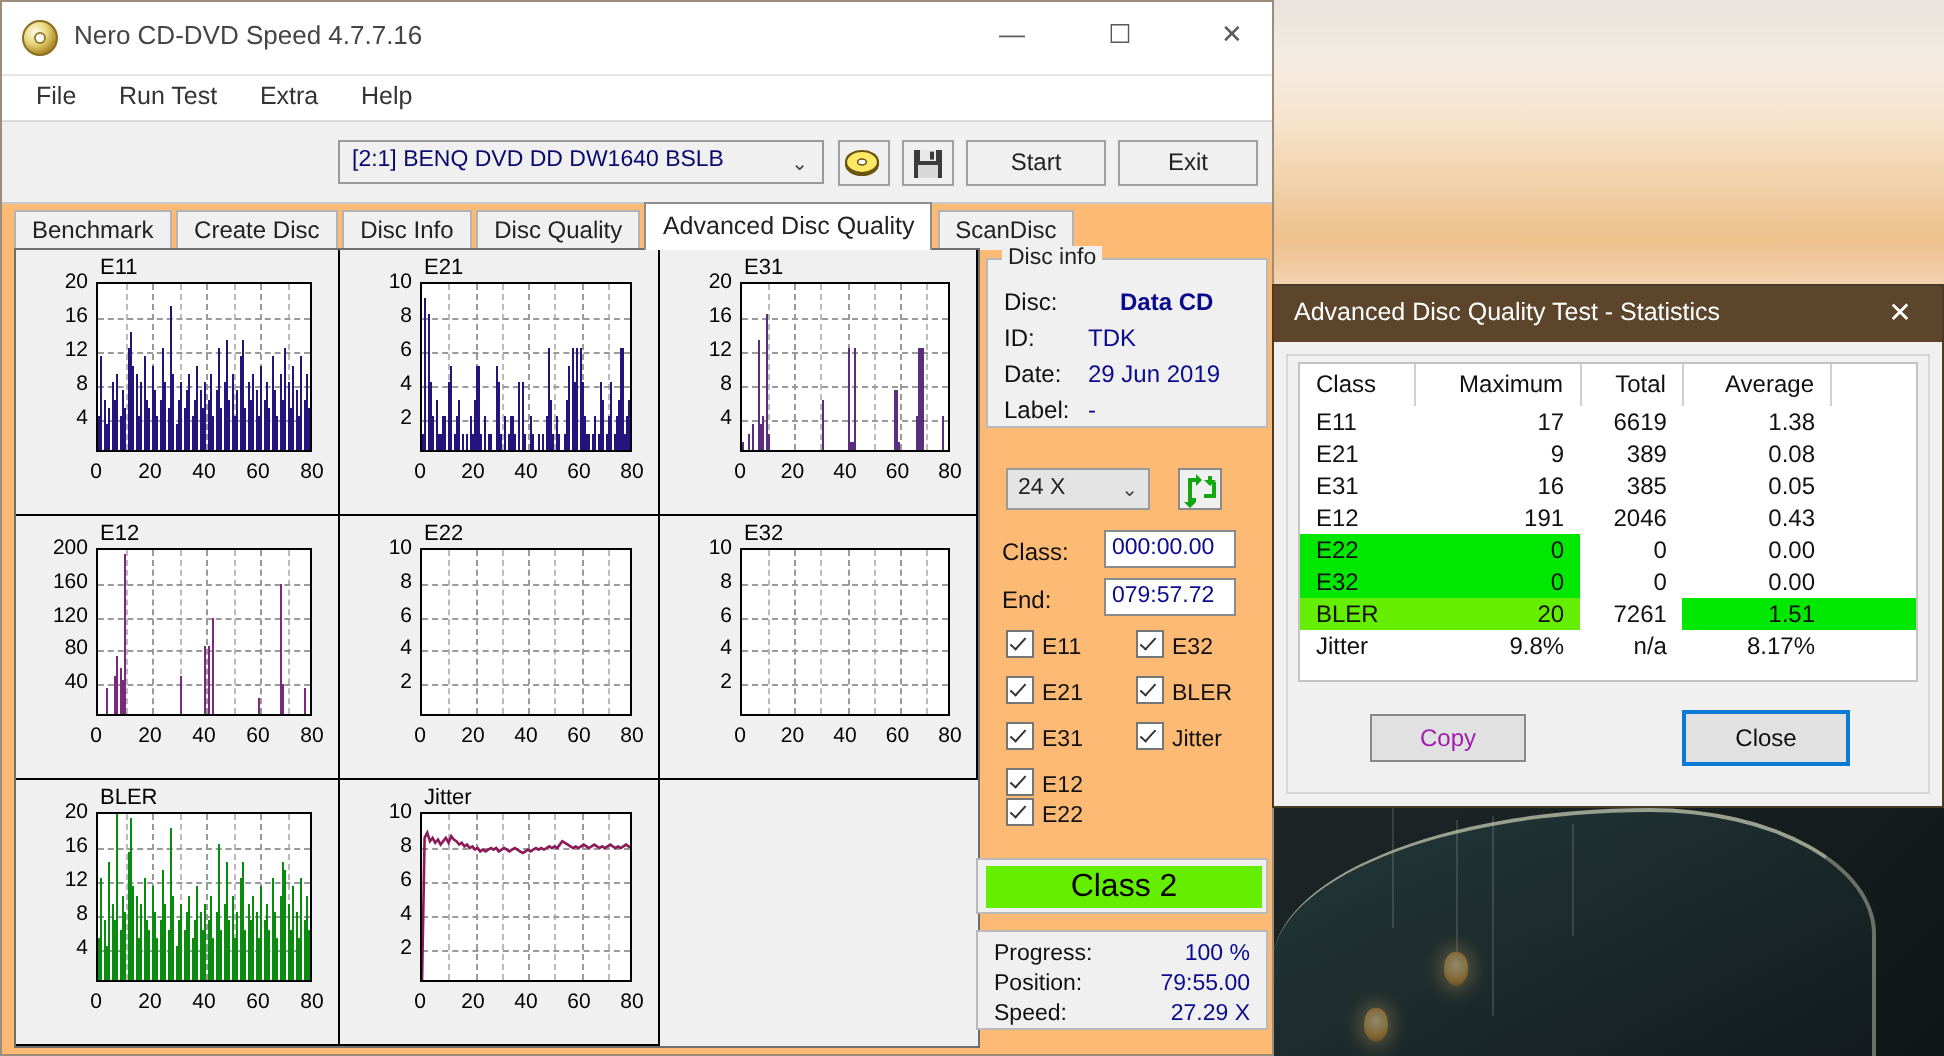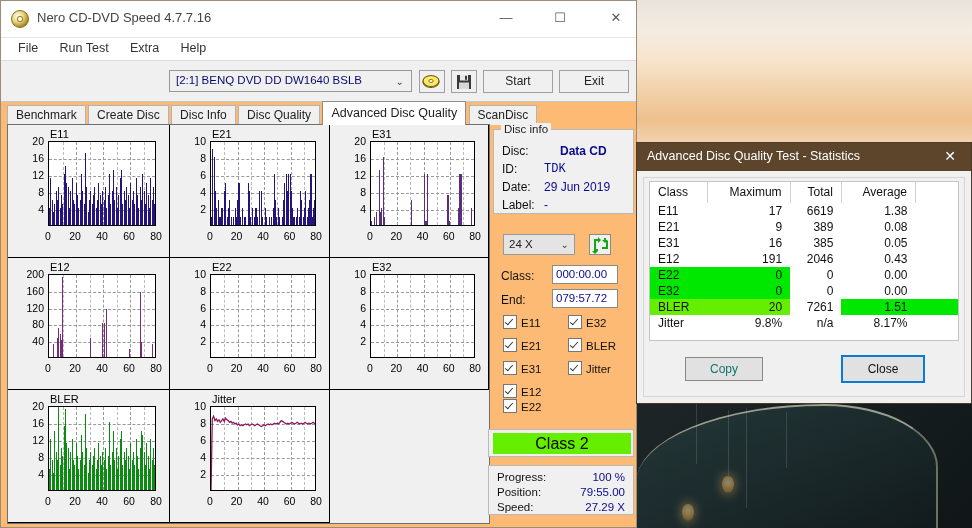--- a/index.html
+++ b/index.html
@@ -123,21 +123,21 @@
   table{border-collapse:collapse;width:100%;font-size:12px;}
   th{font-weight:normal;color:#111;text-align:right;padding:3px 8px 4px 8px;
     border-right:1px solid #d0d0d0;}
   th.lft{text-align:left;}
   th.last{border-right:none;width:26px;}
   td{color:#111;text-align:right;padding:1px 8px;}
   td.lft{text-align:left;}
   td.last{padding:0;width:26px;}
   #btn-copy{position:absolute;left:48px;top:186px;width:78px;height:24px;
     background:#e1e1e1;border:1px solid #888;box-sizing:border-box;text-align:center;
-    line-height:22px;font-size:12px;color:#0f766e;}
+    line-height:22px;font-size:12px;color:#a21caf;}
   #btn-close{position:absolute;left:204px;top:184px;width:84px;height:28px;
     background:#e1e1e1;border:2px solid #0a7ad4;box-sizing:border-box;text-align:center;
     line-height:24px;font-size:12px;color:#111;}
   #stats-inner{position:absolute;left:6px;top:6px;right:6px;bottom:6px;
     border:1px solid #d6d6d6;box-sizing:border-box;pointer-events:none;}
 </style>
 </head>
 <body>
 
 <div id="desktop">
@@ -699,21 +699,21 @@
         <div class="xtick" style="width: 20px; text-align: center; left: 109.5px; top: 105px;">60</div>
         <div class="xtick" style="width: 20px; text-align: center; left: 136px; top: 105px;">80</div>
       </div>
     </div>
 
   <div class="gbox" style="left:492px;top:128px;width:141px;height:85px;">
     <span class="gtitle">Disc info</span>
     <span class="dlabel" style="left:8px;top:14px;">Disc:</span>
     <span class="dval" style="left:66px;top:14px;font-weight:bold;">Data CD</span>
     <span class="dlabel" style="left:8px;top:32px;">ID:</span>
-    <span class="dval" style="left:50px;top:32px;font-family:Liberation Mono, monospace;">TDK</span>
+    <span class="dval" style="left:50px;top:32px;">TDK</span>
     <span class="dlabel" style="left:8px;top:50px;">Date:</span>
     <span class="dval" style="left:50px;top:50px;">29 Jun 2019</span>
     <span class="dlabel" style="left:8px;top:68px;">Label:</span>
     <span class="dval" style="left:50px;top:68px;">-</span>
   </div>
 
   <div id="speed-sel">
     <span>24 X</span>
     <span class="chev">⌄</span>
   </div>

